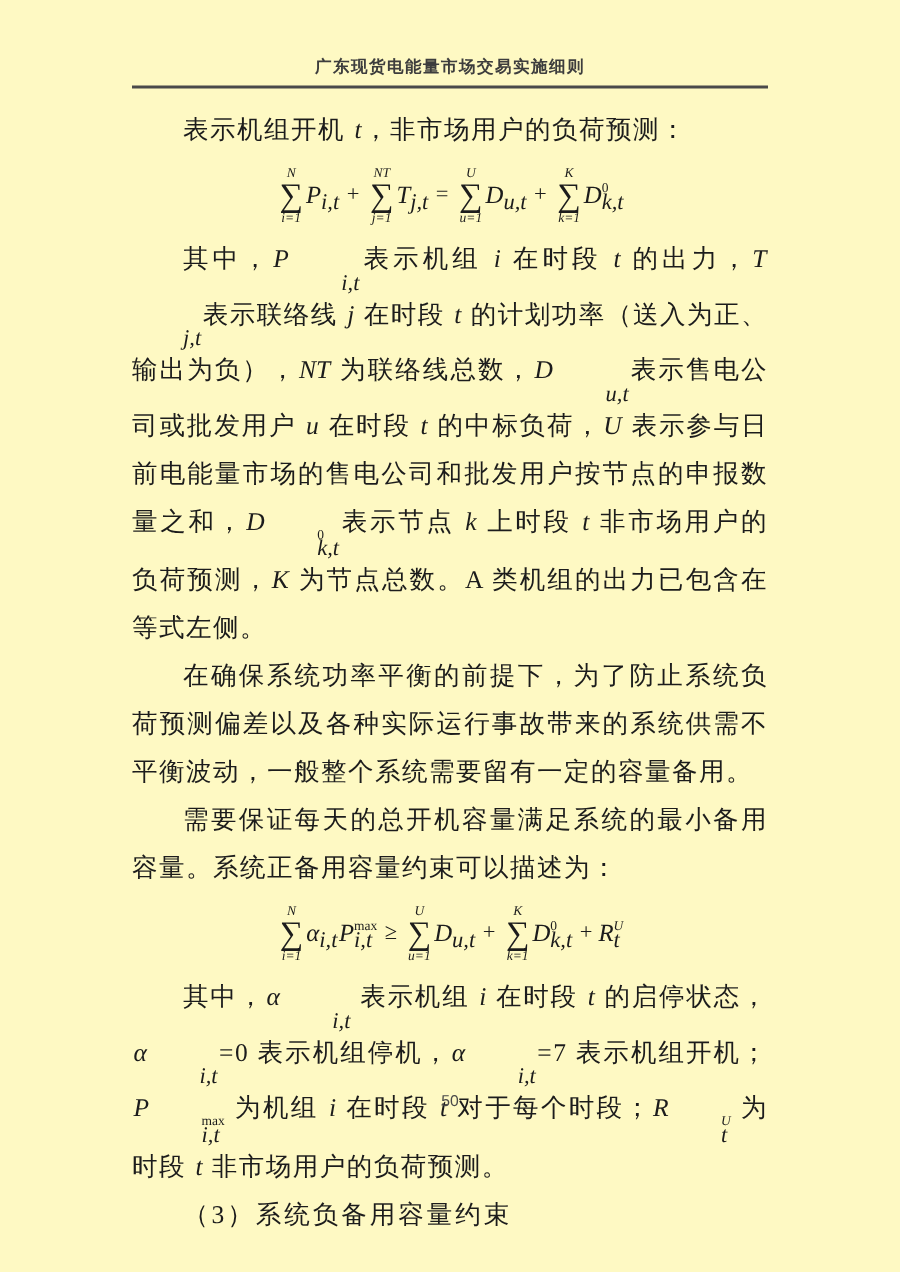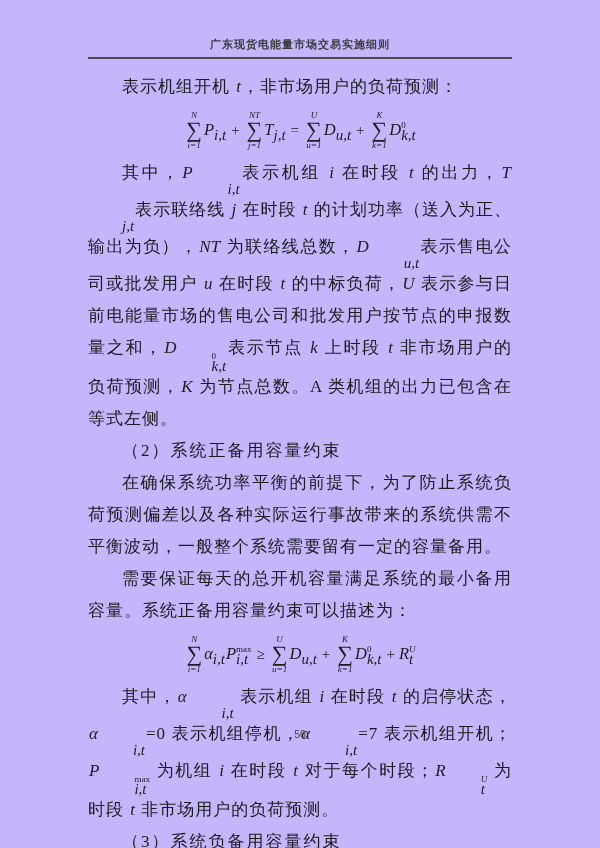--- a/index.html
+++ b/index.html
@@ -3,21 +3,21 @@
 <meta charset="utf-8">
 <style>
   html,body{margin:0;padding:0;background:#ffffff;}
   body{
     width:600px;height:848px;
     font-family:"Liberation Serif","DejaVu Serif",serif;
     color:#1c1c1c;
     position:relative;
     overflow:hidden;
   }
-  .page{position:relative;width:600px;height:848px;background:#c4b5fd;}
+  .page{position:relative;width:600px;height:848px;background:#fef9c3;}
 
   
   .header{padding-top:37px;}
   .header-title{
     text-align:center;
     font-size:11px;
     color:#3d3d3d;
     letter-spacing:1px;
     font-family:"Liberation Sans","DejaVu Sans",sans-serif;
     font-weight:bold;
@@ -141,21 +141,20 @@
           <span class="sp"></span>
           <span class="sb">j,t</span>
         </span><span class="cn">表示联络线 </span><span class="v">j</span><span class="cn"> 在时段 </span><span class="v">t</span><span class="cn"> 的计划功率（送入为正、输出为负），</span><span class="v">NT</span><span class="cn"> 为联络线总数，</span><span class="v">D</span><span class="ss">
           <span class="sp"></span>
           <span class="sb">u,t</span>
         </span><span class="cn">表示售电公司或批发用户 </span><span class="v">u</span><span class="cn"> 在时段 </span><span class="v">t</span><span class="cn"> 的中标负荷，</span><span class="v">U</span><span class="cn"> 表示参与日前电能量市场的售电公司和批发用户按节点的申报数量之和，</span><span class="v">D</span><span class="ss">
           <span class="sp">0</span>
           <span class="sb">k,t</span>
         </span><span class="cn">表示节点 </span><span class="v">k</span><span class="cn"> 上时段 </span><span class="v">t</span><span class="cn"> 非市场用户的负荷预测，</span><span class="v">K</span><span class="cn"> 为节点总数。A 类机组的出力已包含在等式左侧。</span></p>
 
-    <p class="para heading"><span class="cn">（2）系统正备用容量约束</span></p>
 
     <p class="para"><span class="cn">在确保系统功率平衡的前提下，为了防止系统负荷预测偏差以及各种实际运行事故带来的系统供需不平衡波动，一般整个系统需要留有一定的容量备用。</span></p>
 
     <p class="para"><span class="cn">需要保证每天的总开机容量满足系统的最小备用容量。系统正备用容量约束可以描述为：</span></p>
 
     <div class="formula">
         <span class="sum">
           <span class="lim">N</span>
           <span class="sig">∑</span>
           <span class="lim">i=1</span>

